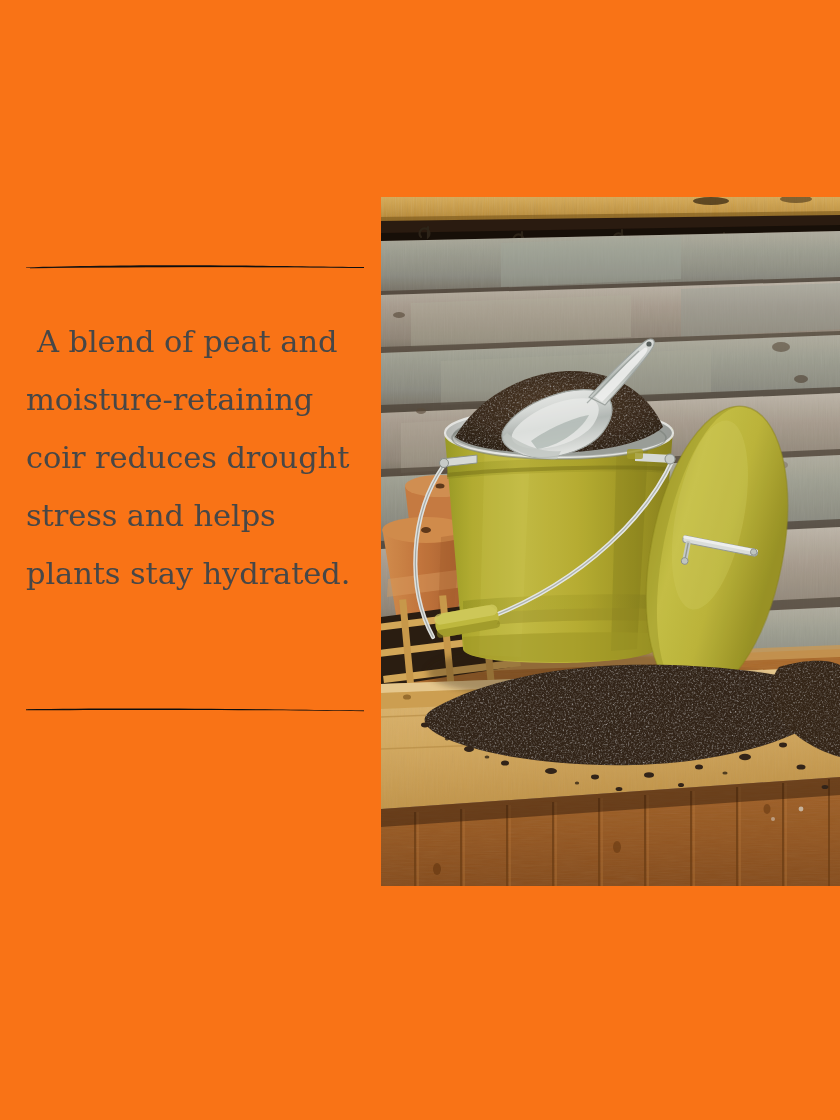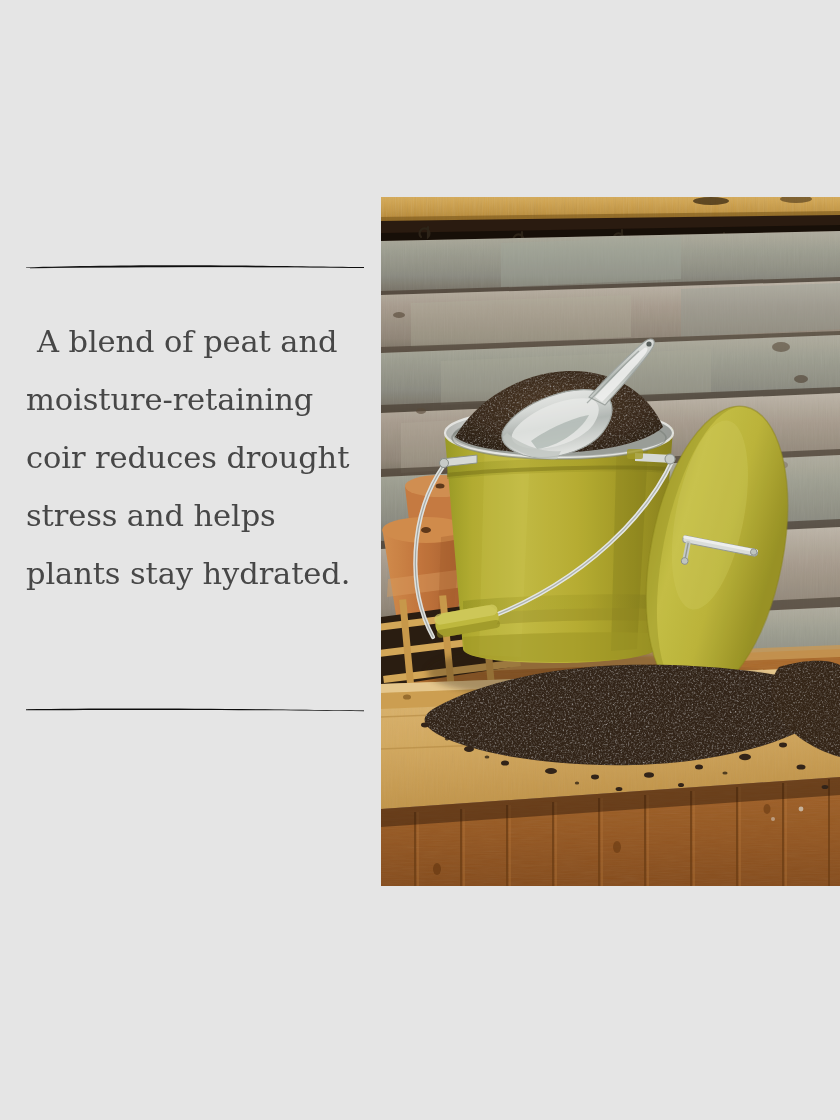--- a/index.html
+++ b/index.html
@@ -13,21 +13,21 @@
     height: 1120px;
     position: relative;
     overflow: hidden;
     font-family: "Liberation Serif", serif;
   }
 
   
   #slide {
     position: absolute;
     inset: 0;
-    background: #e5e5e5;
+    background: #f97316;
   }
 
   
   #text-panel {
     position: absolute;
     left: 0;
     top: 255px;
     width: 372px;
     height: 465px;
   }

